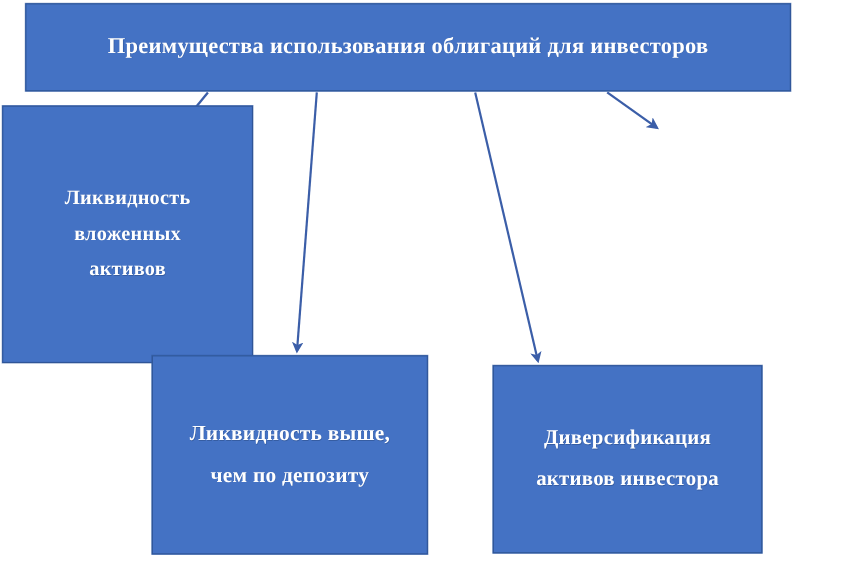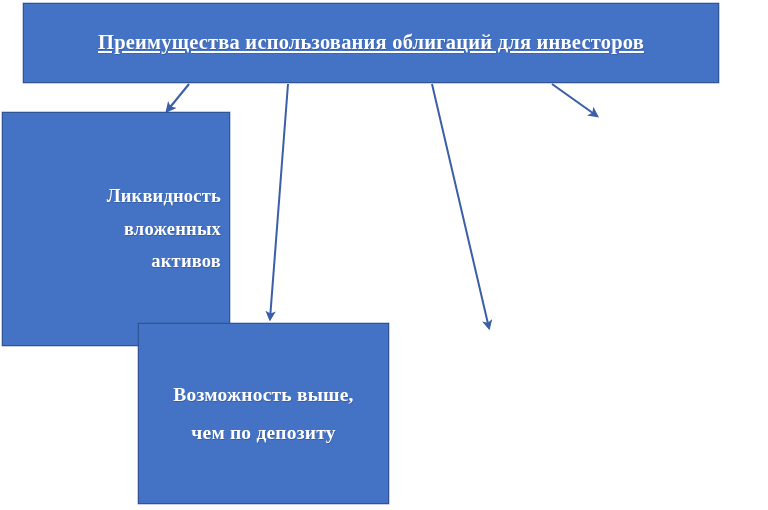--- a/index.html
+++ b/index.html
@@ -51,30 +51,28 @@
   
   #node-root {
     left: 23px;
     top: 3px;
     width: 696px;
     height: 80px;
   }
   #node-root .label {
     font-size: 20.5px;
     line-height: 1.25;
-    text-decoration: underline;
   }
 
   
   #node-liquidity {
     left: 2px;
-    top: 112px;
+    top: 96px;
     width: 228px;
     height: 234px;
-    text-align: right;
   }
   #node-liquidity .label {
     font-size: 18.5px;
     line-height: 1.75;
   }
 
   
   #node-refinancing {
     left: 529px;
     top: 120px;
@@ -136,18 +134,22 @@
   </div>
 
   <div class="node" id="node-liquidity">
     <span class="label">Ликвидность
 вложенных
 активов</span>
   </div>
 
 
   <div class="node" id="node-yield">
-    <span class="label">Возможность выше,
+    <span class="label">Ликвидность выше,
 чем по депозиту</span>
   </div>
 
+  <div class="node" id="node-diversification">
+    <span class="label">Диверсификация
+активов инвестора</span>
+  </div>
 
 </div>
 
 </body></html>

